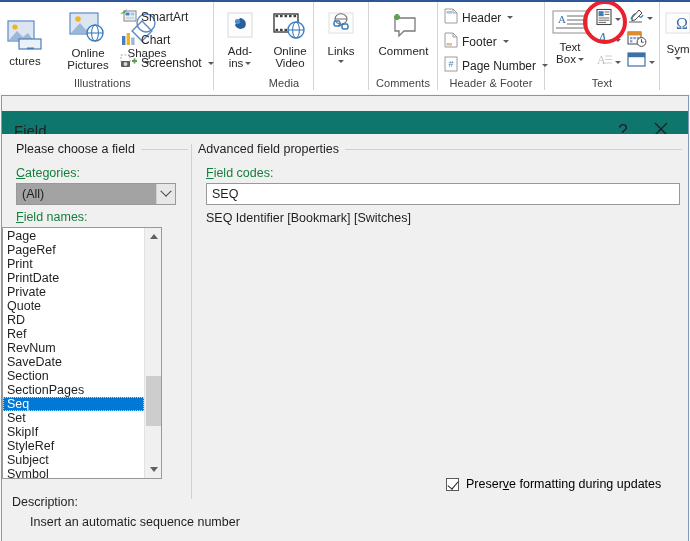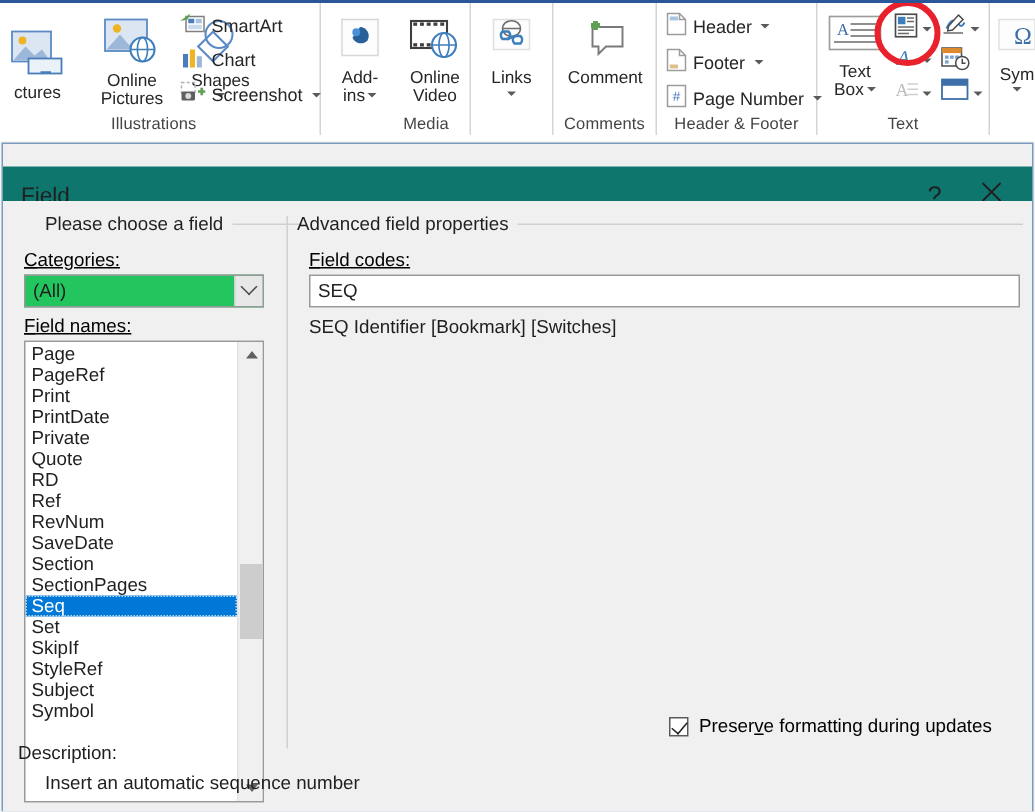--- a/index.html
+++ b/index.html
@@ -78,26 +78,26 @@
     background:#d0d0d0;
   }
 
   
   .grp-head {
     position:absolute; display:flex; align-items:center; gap:6px;
     font-size: 12.5px; color:#1f1f1f; white-space: nowrap;
   }
   .grp-head .rule { height:1px; background:#d0d0d0; flex: 1 1 auto; min-width: 20px; }
 
-  .lbl { position:absolute; font-size:12.5px; color:#000000; white-space:nowrap;text-decoration:underline; }
+  .lbl { position:absolute; font-size:12.5px; color:#15803d; white-space:nowrap; }
   .lbl u { text-decoration: underline; }
 
   
   .combo {
-    position:absolute; background:#22c55e; border:1px solid #999;
+    position:absolute; background:#a3a3a3; border:1px solid #999;
     display:flex; align-items:center;
   }
   .combo .val { flex:1 1 auto; padding-left:5px; font-size:12.5px; color:#1f1f1f; }
   .combo .arrow {
     width: 19px; height:100%; background:#e7e7e7; border-left:1px solid #cfcfcf;
     display:flex; align-items:center; justify-content:center;
   }
   .chev {
     width: 8px; height: 8px; border-right: 1.4px solid #4a4a4a; border-bottom: 1.4px solid #4a4a4a;
     transform: rotate(45deg) translate(-2px,-2px);
@@ -473,39 +473,39 @@
           <line x1="1" y1="1" x2="13" y2="13" stroke="#1f1f1f" stroke-width="1.2"></line>
           <line x1="13" y1="1" x2="1" y2="13" stroke="#1f1f1f" stroke-width="1.2"></line>
         </svg>
       </span>
     </div>
 
     <div class="dlg-body">
 
       <div class="divider-v"></div>
 
-      <div class="grp-head" style="left:28px; top:8px; width:172px;">
+      <div class="grp-head" style="left:14px; top:8px; width:172px;">
         <span>Please choose a field</span>
         <span class="rule"></span>
       </div>
 
       <div class="lbl" style="left:14px; top:32px;"><u>C</u>ategories:</div>
 
       <div class="combo" style="left:14px; top:49px; width:160px; height:22px;">
         <span class="val">(All)</span>
         <span class="arrow">
             <span class="chev"></span>
           </span>
       </div>
 
       <div class="lbl" style="left:14px; top:76px;">
         <span id="fn-lbl"><u>F</u>ield names:</span>
       </div>
 
-      <div class="listbox" style="left:14px; top:93px; width:160px; height:308px;">
+      <div class="listbox" style="left:0; top:93px; width:160px; height:252px;">
         <div class="lb-items" id="fn-items">
             <div class="lb-item">Page</div>
             <div class="lb-item">PageRef</div>
             <div class="lb-item">Print</div>
             <div class="lb-item">PrintDate</div>
             <div class="lb-item">Private</div>
             <div class="lb-item">Quote</div>
             <div class="lb-item">RD</div>
             <div class="lb-item">Ref</div>
             <div class="lb-item">RevNum</div>

